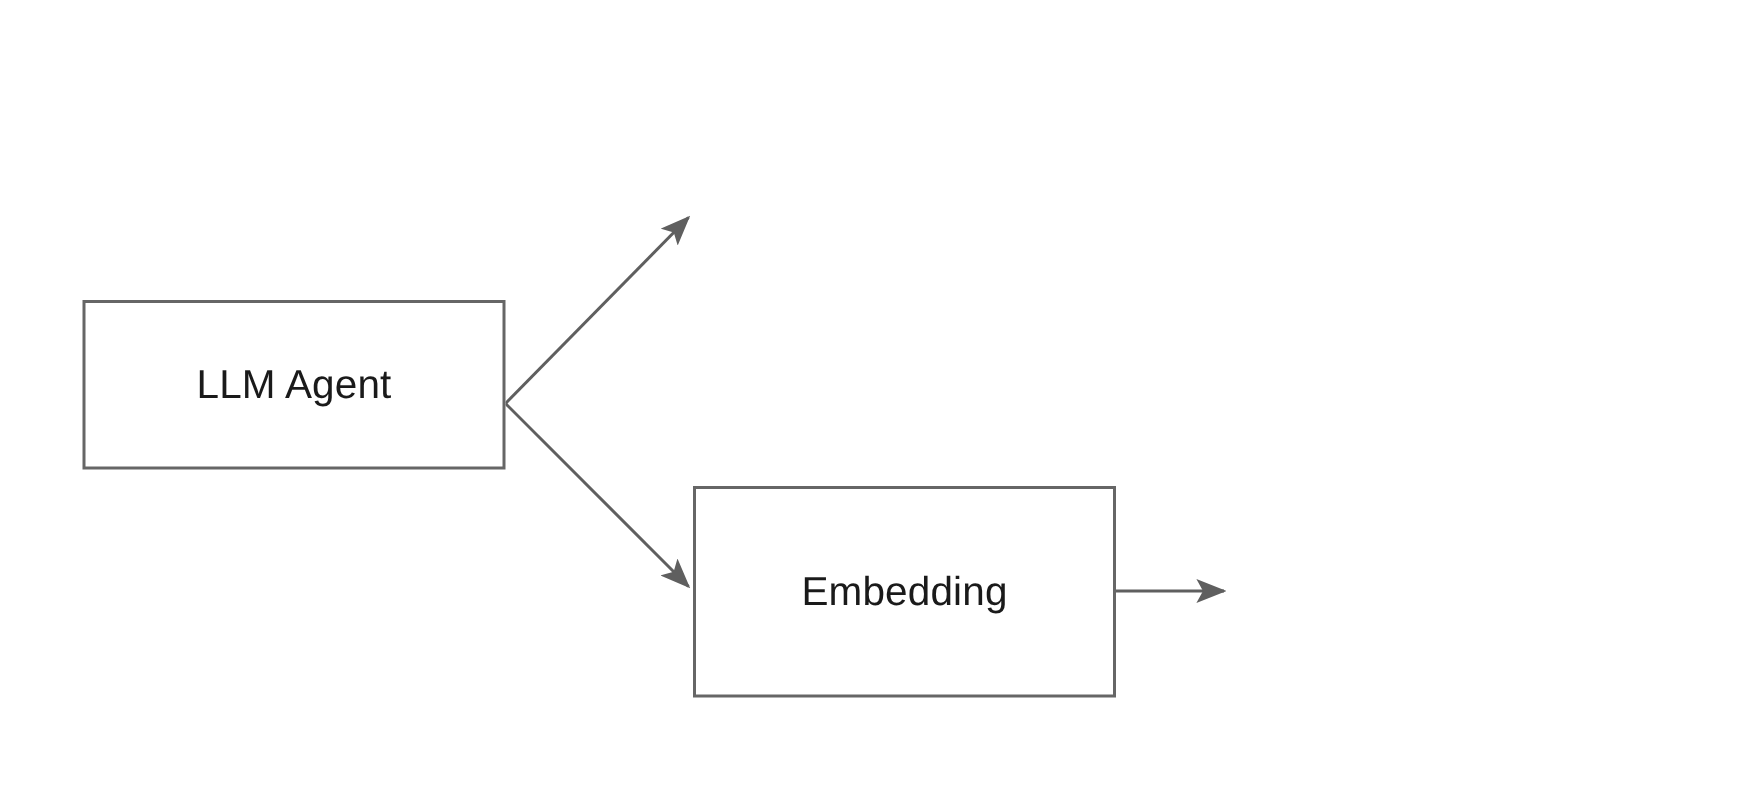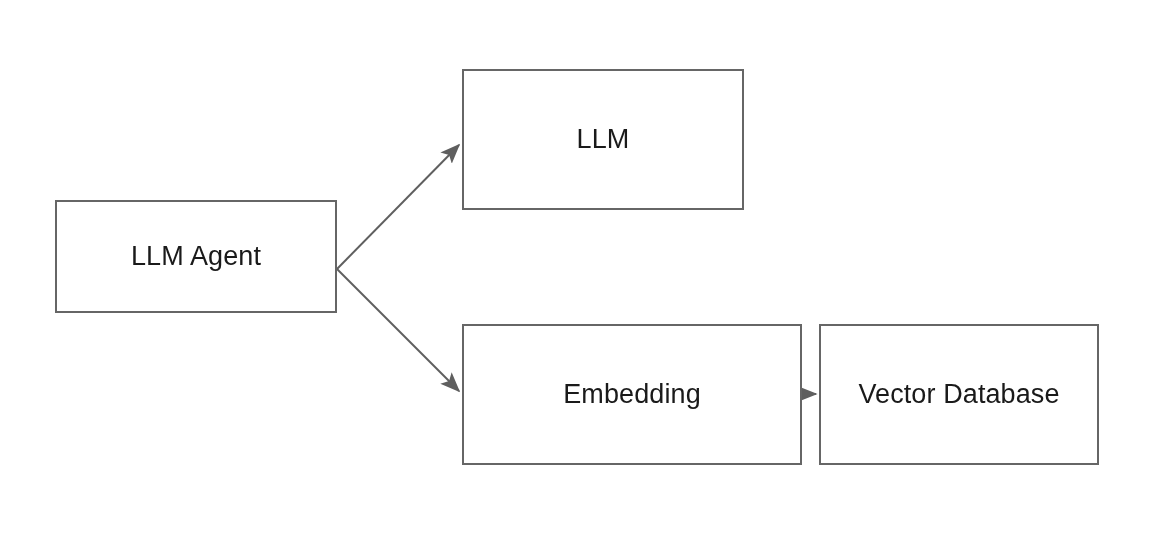--- a/index.html
+++ b/index.html
@@ -44,21 +44,21 @@
     white-space: nowrap;
   }
   
   #node-llm-agent {
     left: 55px;  top: 200px;  width: 282px; height: 113px;
   }
   #node-llm {
     left: 462px; top: 69px;   width: 282px; height: 141px;
   }
   #node-embedding {
-    left: 462px; top: 324px;  width: 340px; height: 141px;
+    left: 462px; top: 324px;  width: 282px; height: 141px;
   }
   #node-vector-database {
     left: 819px; top: 324px;  width: 280px; height: 141px;
   }
 </style>
 </head>
 <body>
 
 <div id="canvas">
 
@@ -73,25 +73,19 @@
 
     <line x1="337" y1="269" x2="459" y2="391" stroke="#5f5f5f" stroke-width="2" marker-end="url(#arrowhead)"></line>
 
     <line x1="744" y1="394" x2="816" y2="394" stroke="#5f5f5f" stroke-width="2" marker-end="url(#arrowhead)"></line>
   </svg>
 
   <div class="node" id="node-llm-agent">
     <span class="node-label">LLM Agent</span>
   </div>
 
-  <div class="node" id="node-llm">
-    <span class="node-label">LLM</span>
-  </div>
 
   <div class="node" id="node-embedding">
     <span class="node-label">Embedding</span>
   </div>
 
-  <div class="node" id="node-vector-database">
-    <span class="node-label">Vector Database</span>
-  </div>
 
 </div>
 
 </body></html>

